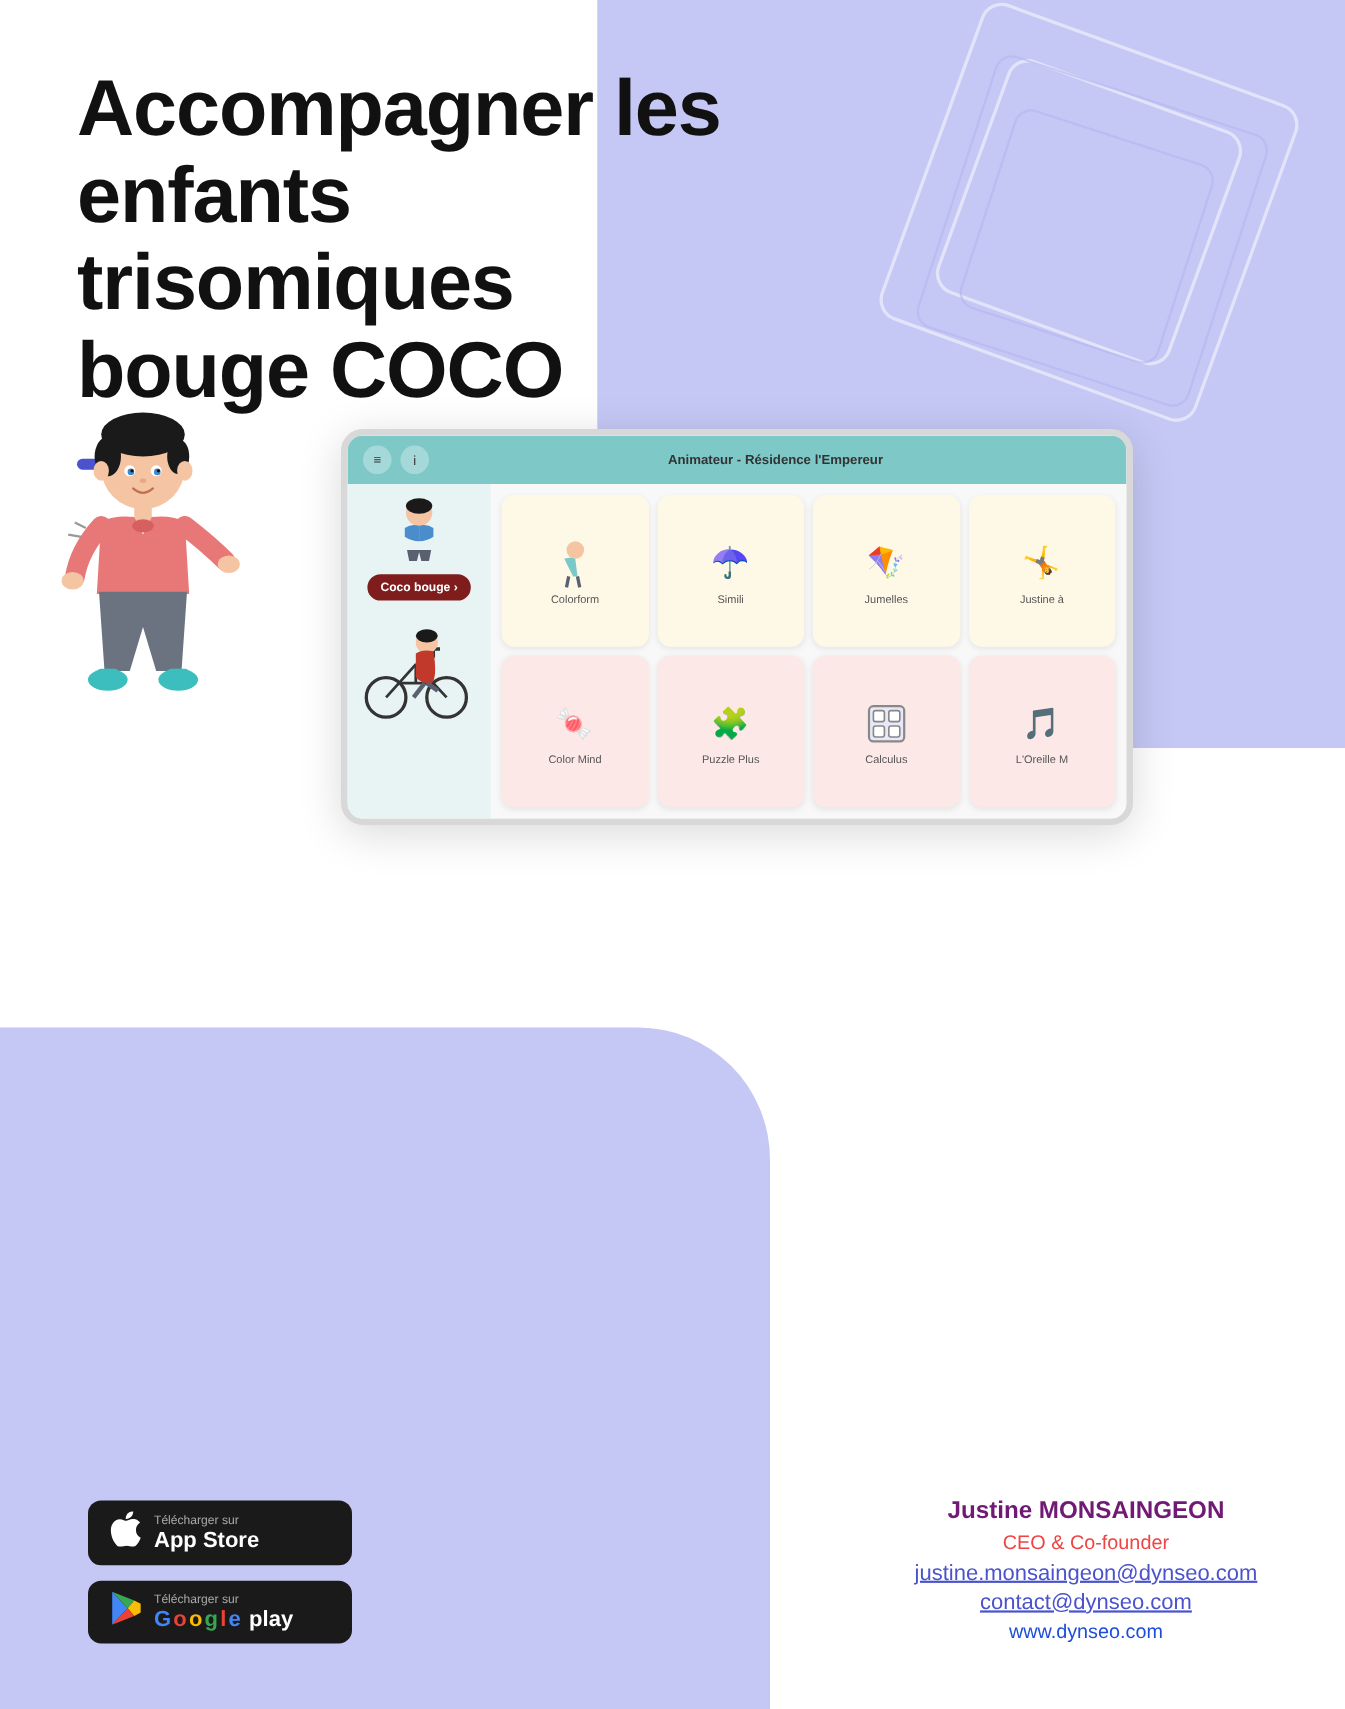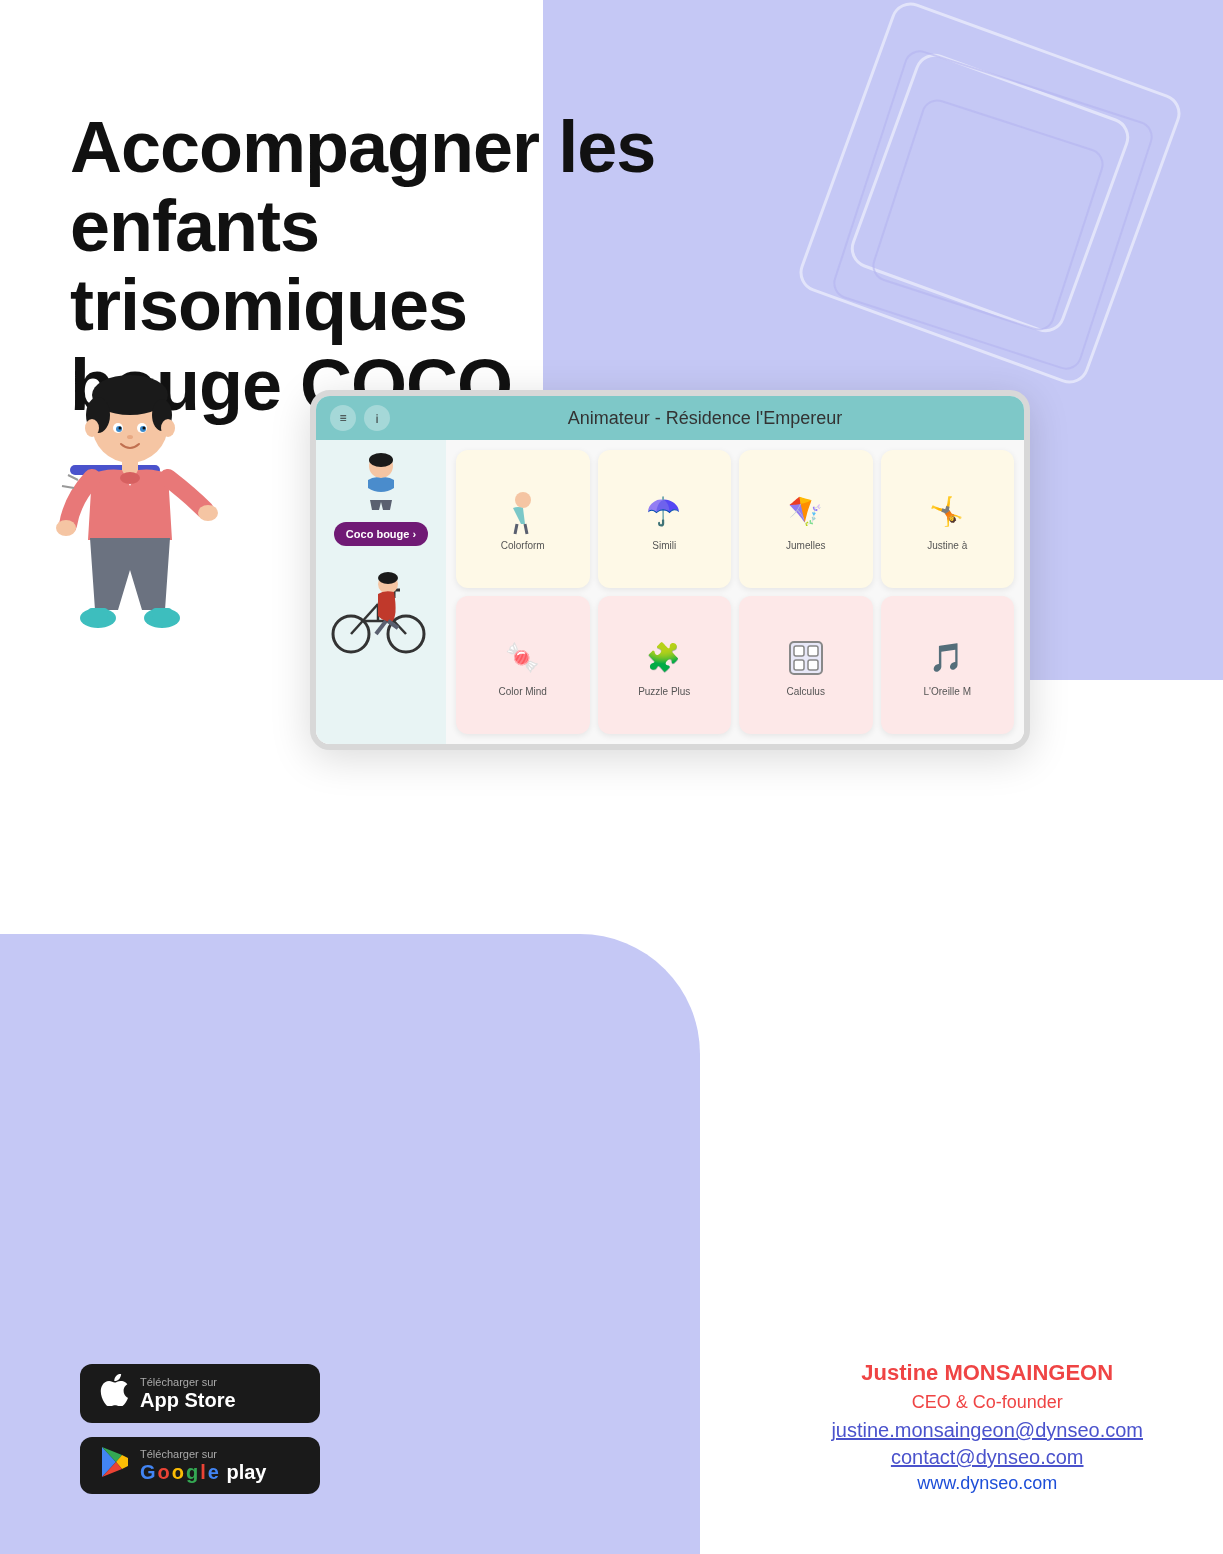--- a/index.html
+++ b/index.html
@@ -75,21 +75,20 @@
       left: 70px;
       max-width: 600px;
     }
 
     .main-title {
       font-size: 72px;
       font-weight: 900;
       color: #111111;
       line-height: 1.1;
       letter-spacing: -1px;
-      margin-top: 48px;
     }
 
     .title-underline {
       width: 90px;
       height: 10px;
       background: #4a52cc;
       margin-top: 40px;
       border-radius: 5px;
     }
 
@@ -139,22 +138,22 @@
       display: flex;
       align-items: center;
       justify-content: center;
       font-size: 12px;
       color: #333;
     }
 
     .tablet-header-title {
       flex: 1;
       text-align: center;
-      font-size: 18px;
-      font-weight: 400;
+      font-size: 12px;
+      font-weight: 700;
       color: #333;
     }
 
     
     .tablet-body {
       display: flex;
       height: calc(100% - 44px);
       background: #f8f8f8;
     }
 
@@ -162,21 +161,21 @@
       width: 130px;
       background: #e8f4f4;
       display: flex;
       flex-direction: column;
       align-items: center;
       padding: 12px 8px;
       gap: 10px;
     }
 
     .coco-bouge-btn {
-      background: #701a75;
+      background: #7f1d1d;
       color: white;
       border-radius: 20px;
       padding: 6px 12px;
       font-size: 11px;
       font-weight: 600;
       white-space: nowrap;
     }
 
     
     .tablet-grid {
@@ -294,21 +293,21 @@
     .google-e { color: #4285F4; }
 
     
     .contact-section {
       text-align: center;
     }
 
     .contact-name {
       font-size: 22px;
       font-weight: 800;
-      color: #ef4444;
+      color: #701a75;
       margin-bottom: 6px;
     }
 
     .contact-title {
       font-size: 18px;
       color: #ef4444;
       margin-bottom: 6px;
     }
 
     .contact-email {

